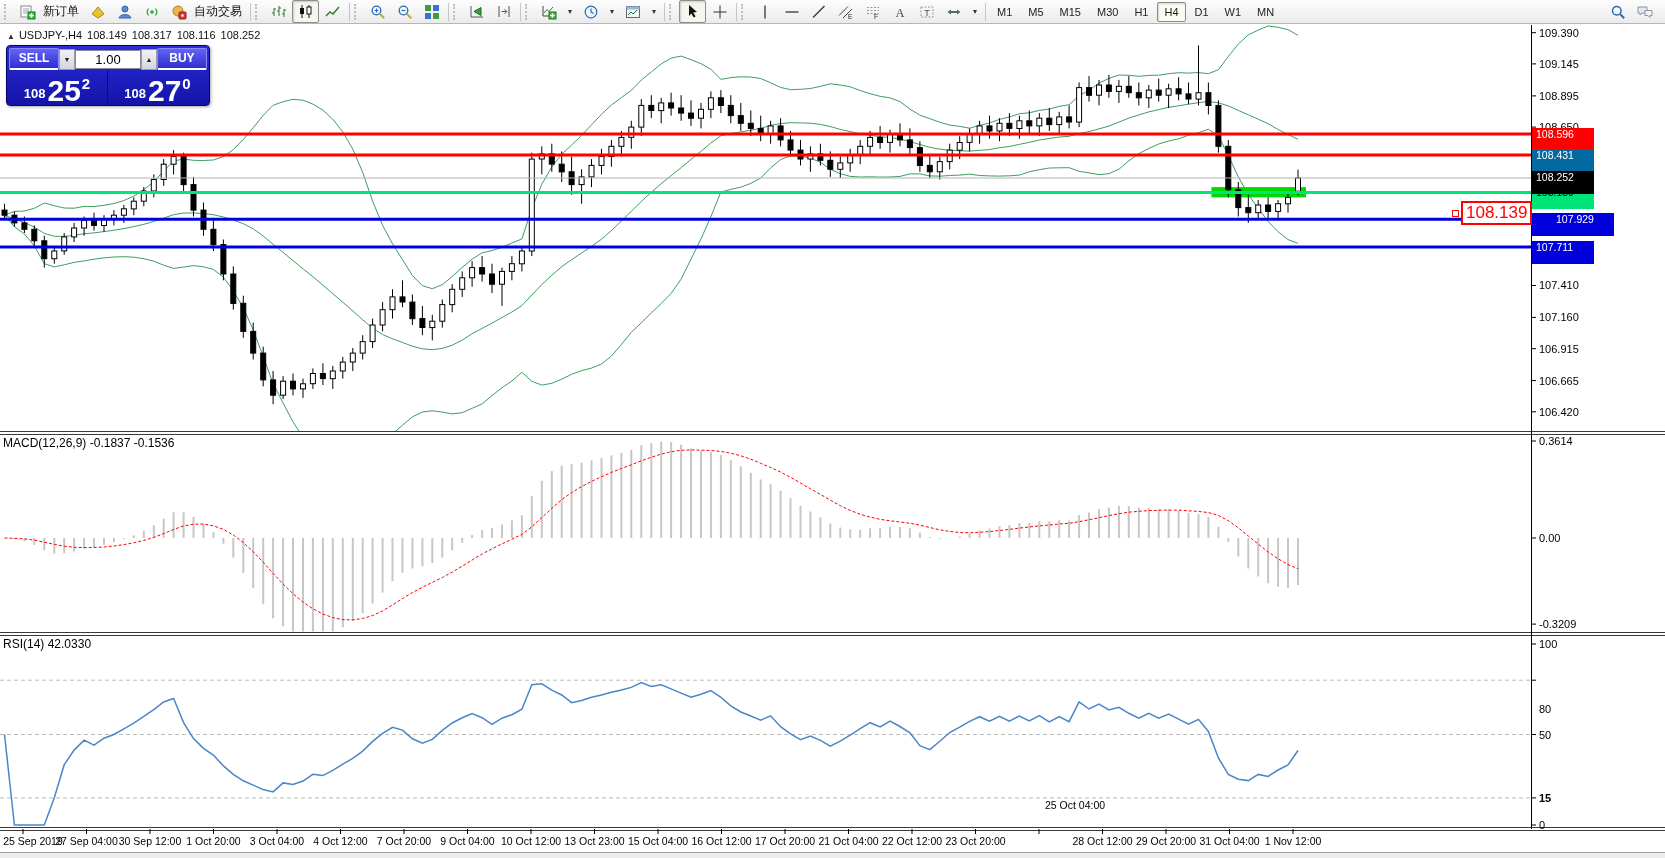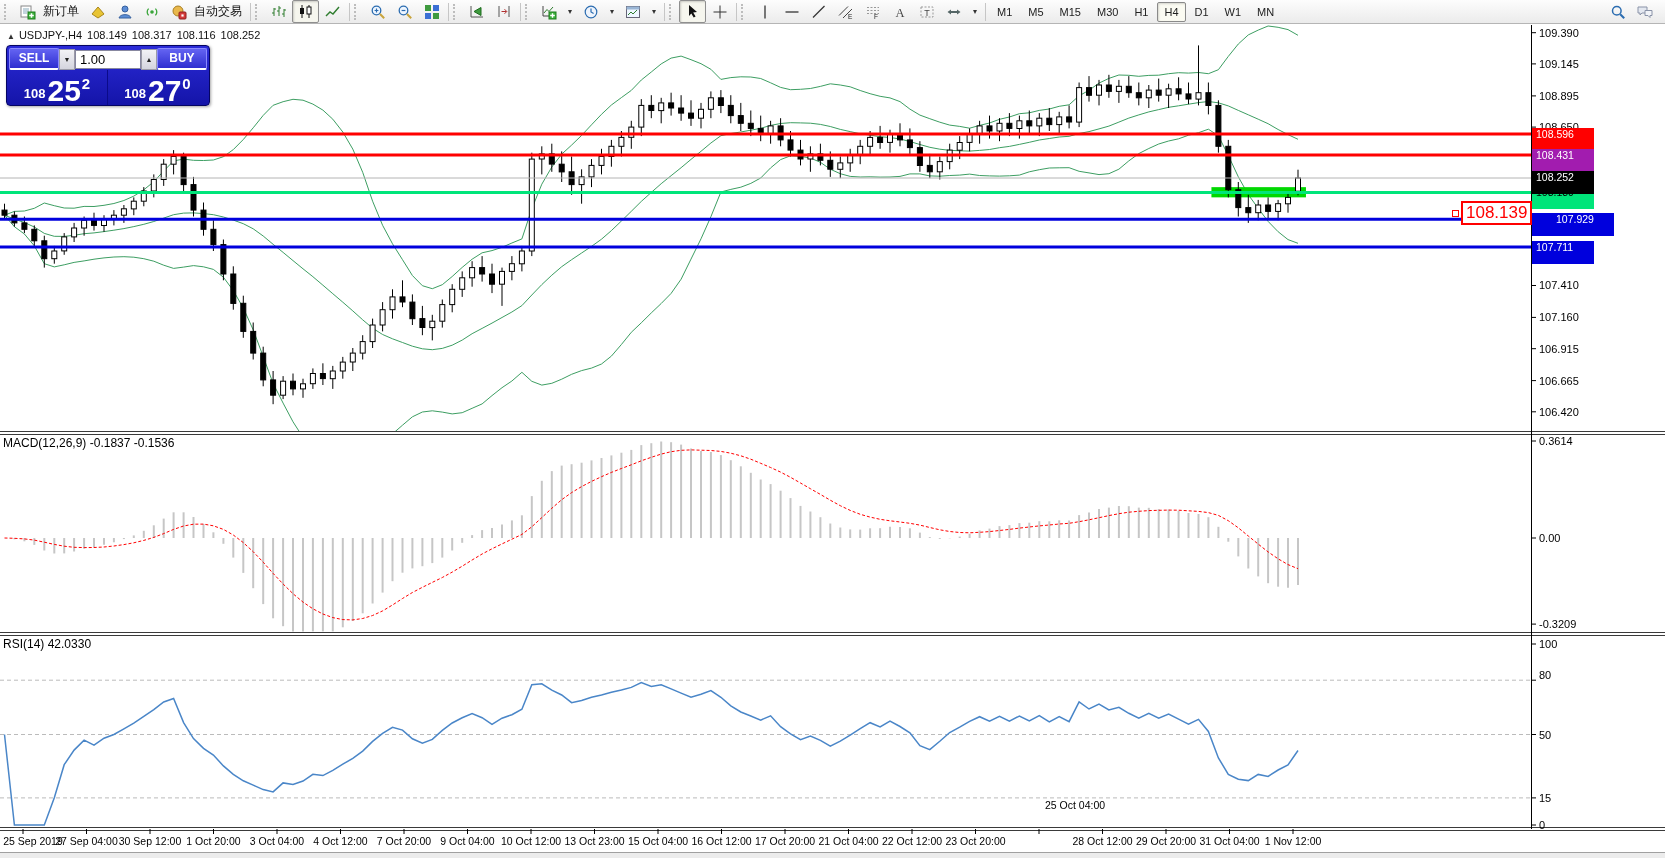--- a/index.html
+++ b/index.html
@@ -31,21 +31,21 @@
   #chart-title span{margin-right:5px;}
   
   #trade-panel{position:absolute;left:6px;top:20px;width:202px;height:59px;border:1px solid #050563;
     border-radius:4px;background:linear-gradient(#2b2bd8,#1414a8);box-shadow:1px 1px 3px rgba(0,0,0,.35);
     display:flex;flex-direction:column;overflow:hidden;}
   #tp-row1{display:flex;align-items:center;height:24px;padding:2px 2px 0 2px;box-sizing:border-box;}
   .tp-btn{width:52px;height:19px;font-size:12px;font-weight:bold;color:#fff;text-align:center;line-height:19px;
     background:linear-gradient(#6464f2,#2e2ed0);border:1px solid #8a8aff;border-bottom:2px solid #fff;border-radius:2px;}
   .tp-step{width:15px;height:19px;background:linear-gradient(#f2f2f6,#d4d4de);border:1px solid #9a9aa8;
     font-size:7px;color:#222;text-align:center;line-height:19px;}
-  .vol-input{width:56px;height:17px;border:1px solid #8888a0;font-size:13px;text-align:left;padding:0 4px;
+  .vol-input{width:56px;height:17px;border:1px solid #8888a0;font-size:13px;text-align:center;padding:0 4px;
     font-family:"Liberation Sans",sans-serif;}
   #tp-row2{flex:1;display:flex;}
   .tp-half{width:100px;display:flex;align-items:flex-end;justify-content:center;padding-bottom:1px;box-sizing:border-box;color:#fff;}
   .tp-half.buy{border-left:1px solid #0b0b8a;}
   .tp-small{font-size:13px;font-weight:bold;margin:0 2px 3px 0;}
   .tp-big{font-size:30px;font-weight:bold;line-height:26px;}
   .tp-sup{font-size:15px;font-weight:bold;margin:0 0 12px 1px;}
   
   #turn-point{position:absolute;left:1272px;top:269px;font-size:28px;font-weight:bold;letter-spacing:5px;
     color:#2edb2e;text-shadow:2px 2px 0 #134f13;white-space:nowrap;}
@@ -722,26 +722,26 @@
       <div class="axis-label" style="left: 1539px; top: 223.173px;">107.655</div>
       <div class="axis-label" style="left: 1539px; top: 254.453px;">107.410</div>
       <div class="axis-label" style="left: 1539px; top: 286.371px;">107.160</div>
       <div class="axis-label" style="left: 1539px; top: 317.651px;">106.915</div>
       <div class="axis-label" style="left: 1539px; top: 349.569px;">106.665</div>
       <div class="axis-label" style="left: 1539px; top: 380.849px;">106.420</div>
       <div class="axis-label" style="left: 1539px; top: 410px;">0.3614</div>
       <div class="axis-label" style="left: 1539px; top: 507px;">0.00</div>
       <div class="axis-label" style="left: 1539px; top: 593.13px;">-0.3209</div>
       <div class="axis-label" style="left: 1539px; top: 613px;">100</div>
-      <div class="axis-label" style="left: 1539px; top: 644px;">80</div>
+      <div class="axis-label" style="left: 1539px; top: 678px;">80</div>
       <div class="axis-label" style="left: 1539px; top: 703.5px;">50</div>
-      <div class="axis-label" style="left: 1539px; top: 766.85px;">15</div>
+      <div class="axis-label" style="left: 1539px; top: 766.85px; font-weight: bold;">15</div>
       <div class="axis-label" style="left: 1539px; top: 794px;">0</div>
       <div class="price-tag" style="top: 102.533px; background: rgb(255, 0, 0); color: rgb(255, 255, 255);">108.596</div>
-      <div class="price-tag" style="top: 123.599px; background: #a21caf; color: rgb(255, 255, 255);">108.431</div>
+      <div class="price-tag" style="top: 123.599px; background: #0369a1; color: rgb(255, 255, 255);">108.431</div>
       <div class="price-tag" style="top: 160.879px; background: rgb(0, 229, 122); color: rgb(0, 0, 0);">108.139</div>
       <div class="price-tag" style="top: 187.691px; background: rgb(0, 0, 221); color: rgb(255, 255, 255); padding-left: 24px;">107.929</div>
       <div class="price-tag" style="top: 215.523px; background: rgb(0, 0, 221); color: rgb(255, 255, 255);">107.711</div>
       <div class="price-tag" style="top: 146.452px; background: rgb(0, 0, 0); color: rgb(255, 255, 255);">108.252</div>
       <div class="date-label" style="left: 33px; top: 810px;">25 Sep 2019</div>
       <div class="date-label" style="left: 86.5px; top: 810px;">27 Sep 04:00</div>
       <div class="date-label" style="left: 150px; top: 810px;">30 Sep 12:00</div>
       <div class="date-label" style="left: 213.5px; top: 810px;">1 Oct 20:00</div>
       <div class="date-label" style="left: 277px; top: 810px;">3 Oct 04:00</div>
       <div class="date-label" style="left: 340.5px; top: 810px;">4 Oct 12:00</div>

